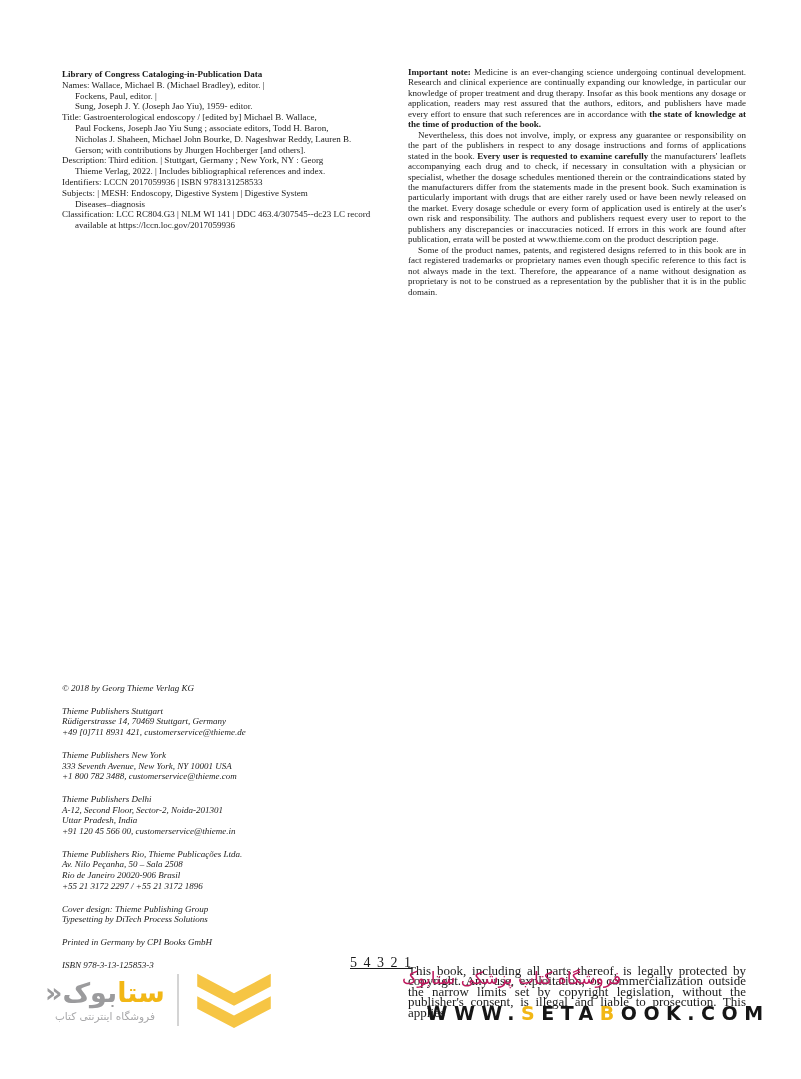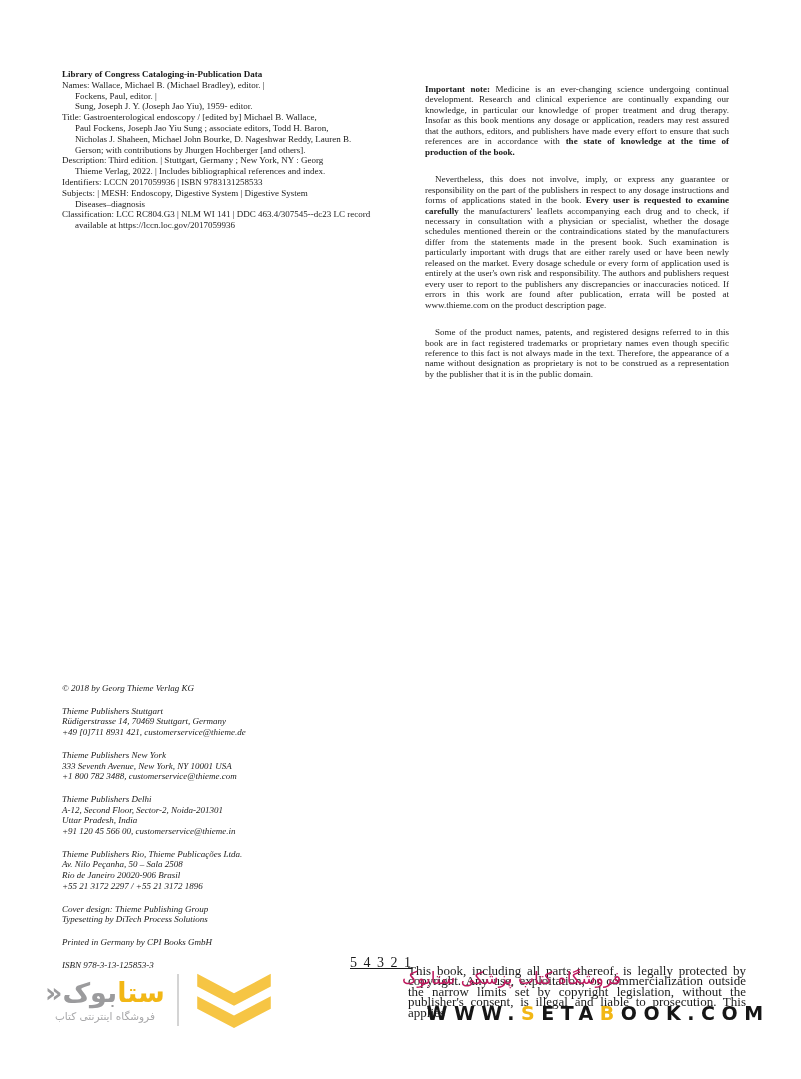--- a/index.html
+++ b/index.html
@@ -10,21 +10,21 @@
   .bold { font-weight:bold; }
   .gold { color:var(--gold-text); }
 
   
   .cip { position:absolute; left:62px; top:69px; width:338px; font-size:9px; line-height:10.8px; }
   .cip .line { white-space:nowrap; }
   .cip .line.indent { padding-left:13px; }
 
   
   .note { position:absolute; left:408px; top:67px; width:338px; font-size:9px; line-height:10.45px; text-align:justify; }
-  .note p { margin:17px; }
+  .note p { margin:0; }
   .note p.pind { text-indent:10px; }
 
   
   .imprint { position:absolute; left:62px; top:683px; width:340px; font-size:9px; line-height:10.7px;font-style:italic; }
   .imprint .block { margin:0 0 12px 0; }
   .imprint .block.last { margin-bottom:0; }
 
   .print-run { position:absolute; left:350px; top:955px; font-size:14px; letter-spacing:1.5px; white-space:nowrap;text-decoration:underline; }
 
   .legal { position:absolute; left:408px; top:966px; width:338px; font-size:13px; line-height:10.45px; text-align:justify; }

